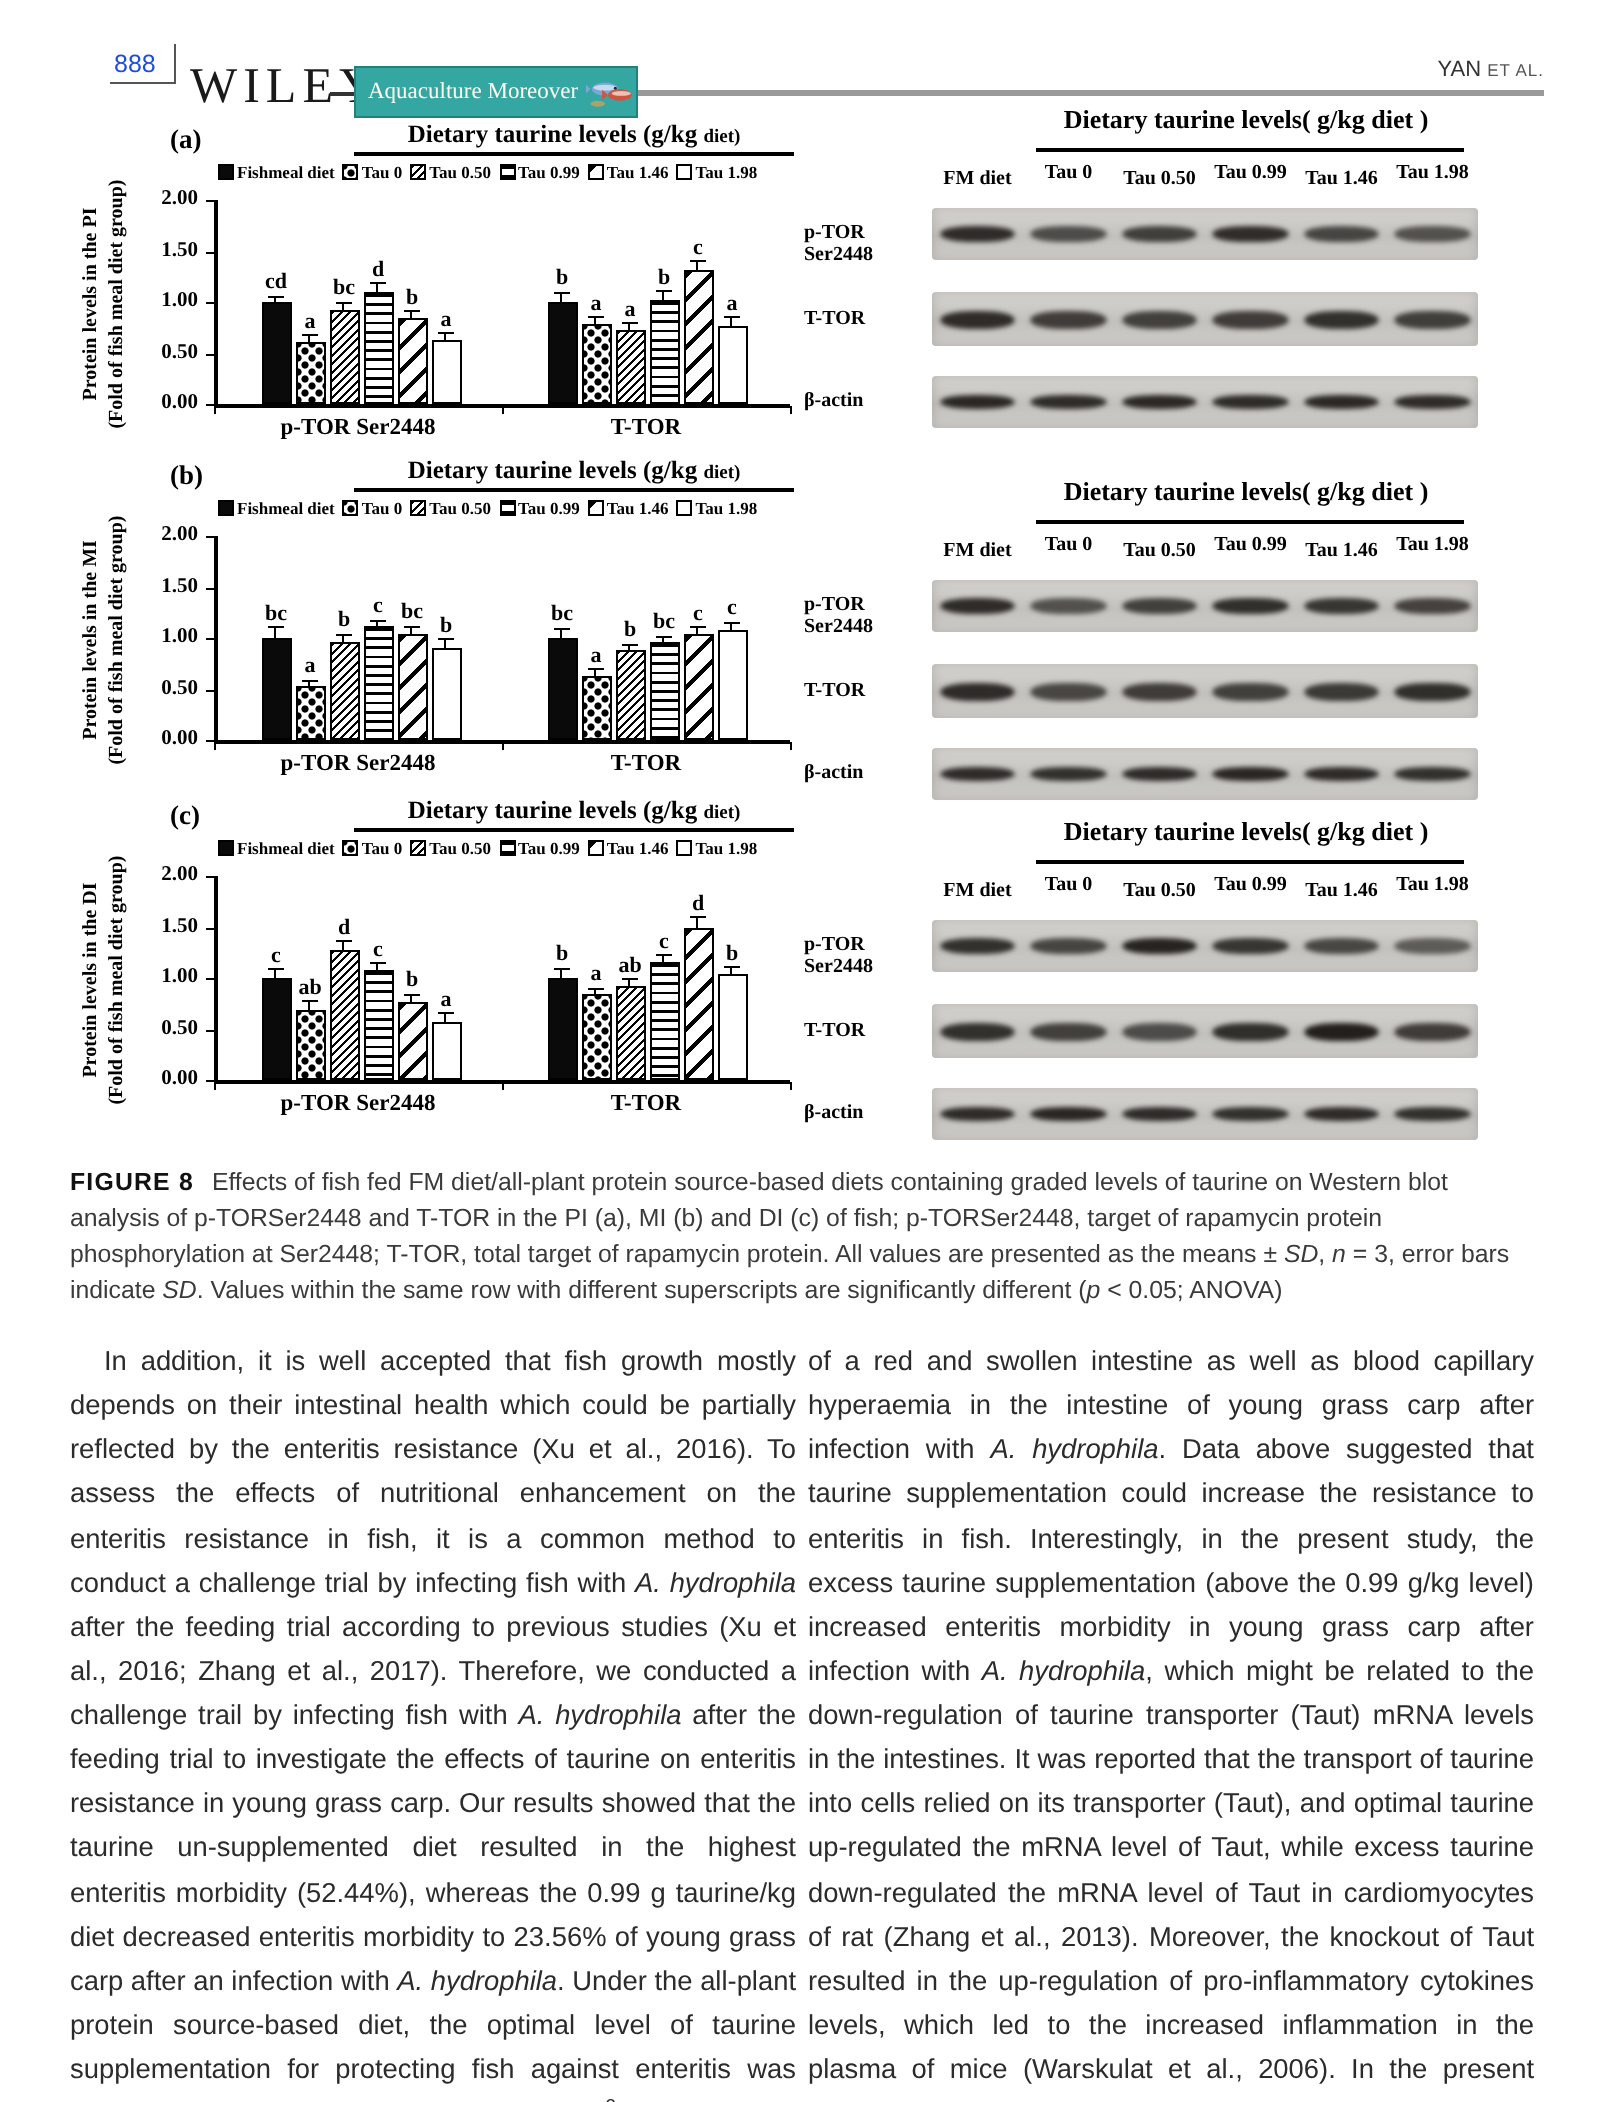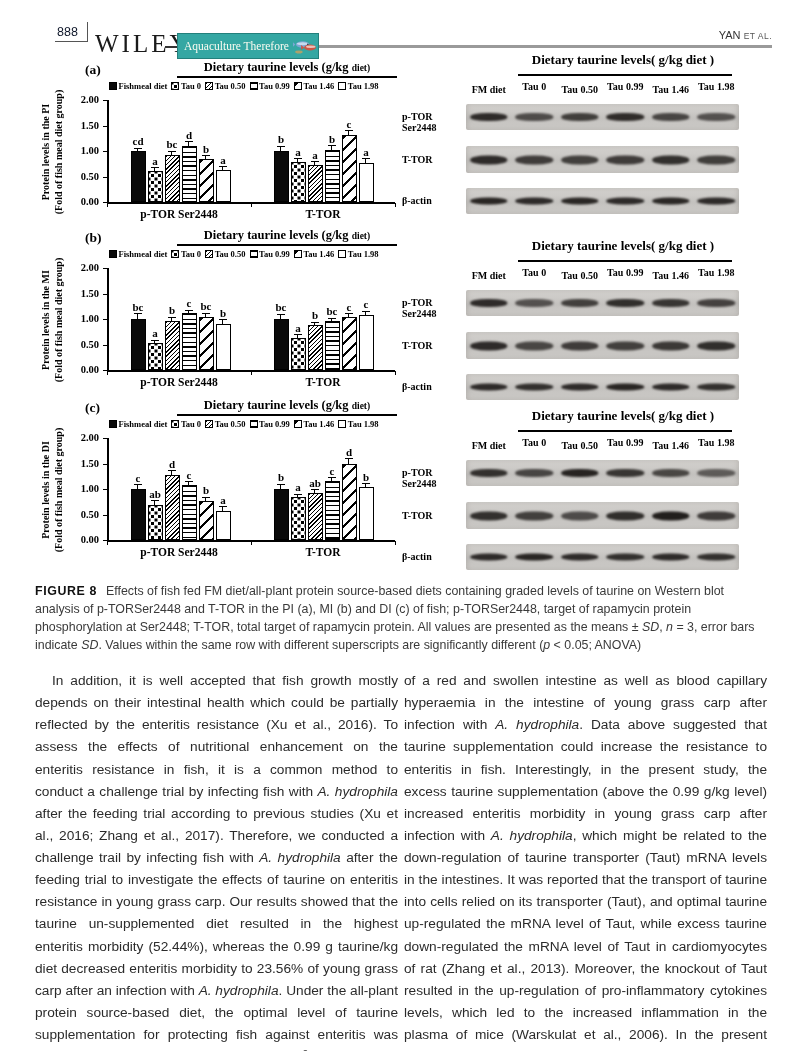--- a/index.html
+++ b/index.html
@@ -1,20 +1,20 @@
 <!DOCTYPE html>
 <html><head>
 <meta charset="utf-8">
 <style>
   html,body{margin:0;padding:0;background:#ffffff;}
   .page{position:relative;width:800px;height:1051px;background:#fff;overflow:hidden;
         font-family:"Liberation Sans",sans-serif;color:#222;}
 
   
-  .hdr-pagenum{position:absolute;left:57px;top:25px;font-size:12.5px;color:#0f172a;}
+  .hdr-pagenum{position:absolute;left:57px;top:25px;font-size:12.5px;color:#1d4ed8;}
   .hdr-hline1{position:absolute;left:55px;top:41px;width:32px;height:1px;background:#555;}
   .hdr-vline{position:absolute;left:87px;top:22px;width:1px;height:20px;background:#555;}
   .hdr-wiley{position:absolute;left:95px;top:30px;font-family:"Liberation Serif",serif;
              font-size:25px;letter-spacing:3px;color:#1a1a1a;}
   .hdr-dash{position:absolute;left:165px;top:46px;width:12px;height:1.5px;background:#333;}
   .hdr-banner{position:absolute;left:177px;top:33px;width:142px;height:26px;background:#35a7a3;
               border:1px solid #23807c;display:flex;align-items:center;box-sizing:border-box;}
   .hdr-banner-text{font-family:"Liberation Serif",serif;font-size:11.5px;color:#fdfdf2;
                    padding-left:6px;white-space:nowrap;}
   .hdr-banner svg{margin-left:4px;}
@@ -95,21 +95,21 @@
 
 <div class="page">
 
   <div>
     <span class="hdr-pagenum">888</span>
     <span class="hdr-hline1"></span>
     <span class="hdr-vline"></span>
     <span class="hdr-wiley">WILEY</span>
     <span class="hdr-dash"></span>
     <span class="hdr-banner">
-      <span class="hdr-banner-text">Aquaculture Therefore</span>
+      <span class="hdr-banner-text">Aquaculture Moreover</span>
       <svg width="34" height="22" viewBox="0 0 34 22">
         <ellipse cx="13" cy="9" rx="9" ry="4.5" fill="#7ba7d4"></ellipse>
         <polygon points="3,9 -1,5 -1,13" fill="#7ba7d4"></polygon>
         <ellipse cx="13" cy="8" rx="8" ry="2" fill="#e8f0f8" opacity="0.7"></ellipse>
         <ellipse cx="23" cy="13" rx="8" ry="4" fill="#cc5544"></ellipse>
         <polygon points="15,13 11,9.5 11,16.5" fill="#cc5544"></polygon>
         <ellipse cx="24" cy="12" rx="6.5" ry="1.6" fill="#f4ddd6" opacity="0.8"></ellipse>
         <circle cx="20" cy="8.5" r="1" fill="#10333a"></circle>
         <ellipse cx="8" cy="19" rx="5" ry="2" fill="#c9a05e" opacity="0.8"></ellipse>
       </svg>

